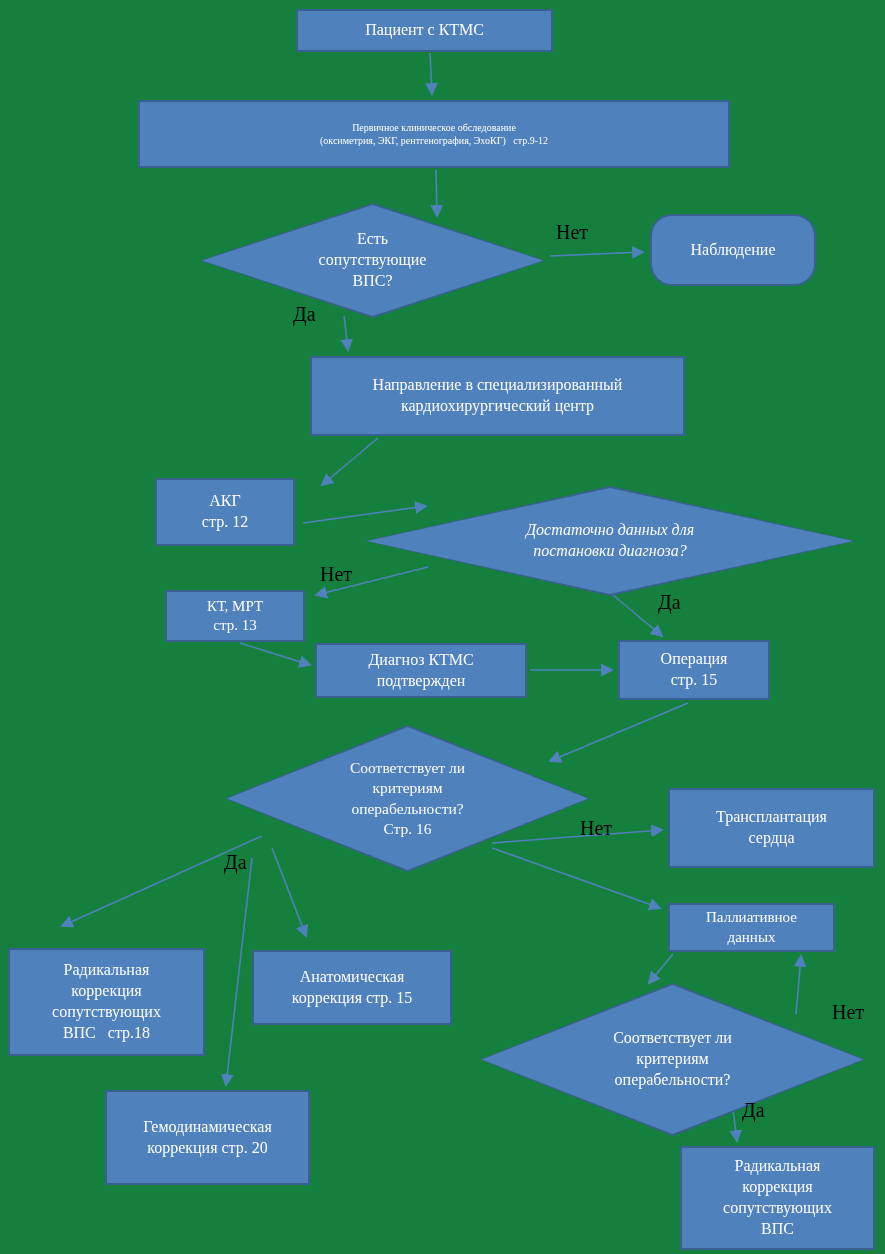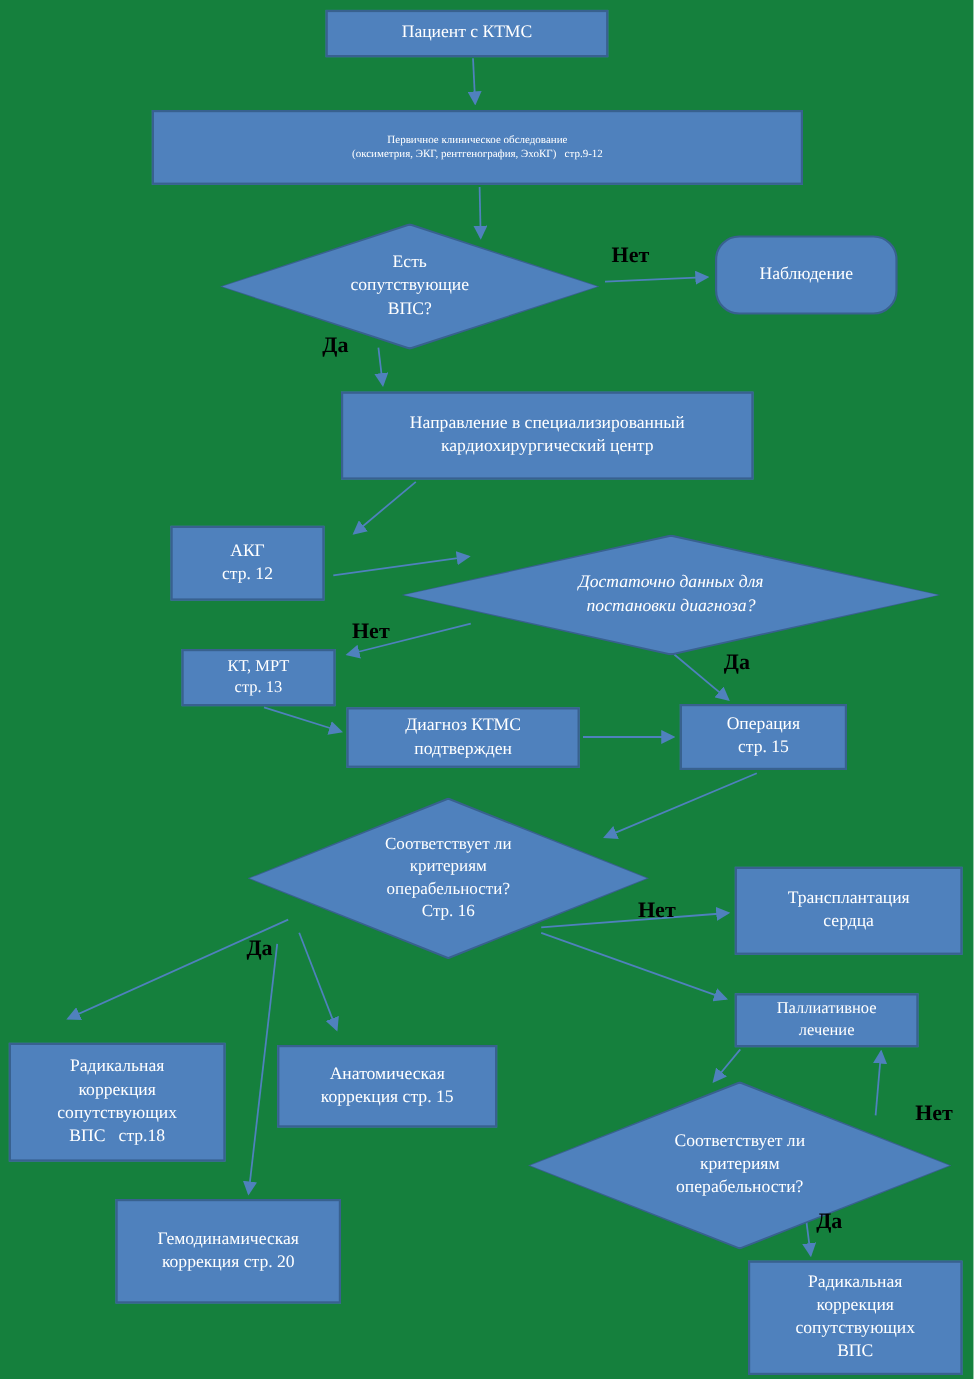--- a/index.html
+++ b/index.html
@@ -31,21 +31,21 @@
   .d-fill{inset:2px;background:#4f81bd;}
   .d-text{
     position:absolute;inset:0;
     display:flex;align-items:center;justify-content:center;
     text-align:center;color:#ffffff;
     white-space:pre-line;
     font-size:16px;line-height:1.3;
   }
   .elabel{
     position:absolute;
-    font-weight:bold;color:#000000;
+    font-weight:normal;color:#000000;
     font-size:20px;line-height:1;
     font-family:"Liberation Serif", serif;
   }
 </style>
 </head>
 <body>
 
 <div id="canvas">
 
   <svg id="edges" width="885" height="1254" viewBox="0 0 885 1254">
@@ -96,21 +96,21 @@
   <div class="rect" style="left:315px;top:643px;width:212px;height:55px;">Диагноз КТМС
 подтвержден</div>
 
   <div class="rect" style="left:618px;top:640px;width:152px;height:60px;">Операция
 стр. 15</div>
 
   <div class="rect" style="left:668px;top:788px;width:207px;height:80px;">Трансплантация
 сердца</div>
 
   <div class="rect" style="left:668px;top:903px;width:167px;height:49px;font-size:15px;">Паллиативное
-лечение</div>
+данных</div>
 
   <div class="rect" style="left:8px;top:948px;width:197px;height:108px;">Радикальная
 коррекция
 сопутствующих
 ВПС&nbsp;&nbsp;&nbsp;стр.18</div>
 
   <div class="rect" style="left:252px;top:950px;width:200px;height:75px;">Анатомическая
 коррекция стр. 15</div>
 
   <div class="rect" style="left:105px;top:1090px;width:205px;height:95px;">Гемодинамическая

